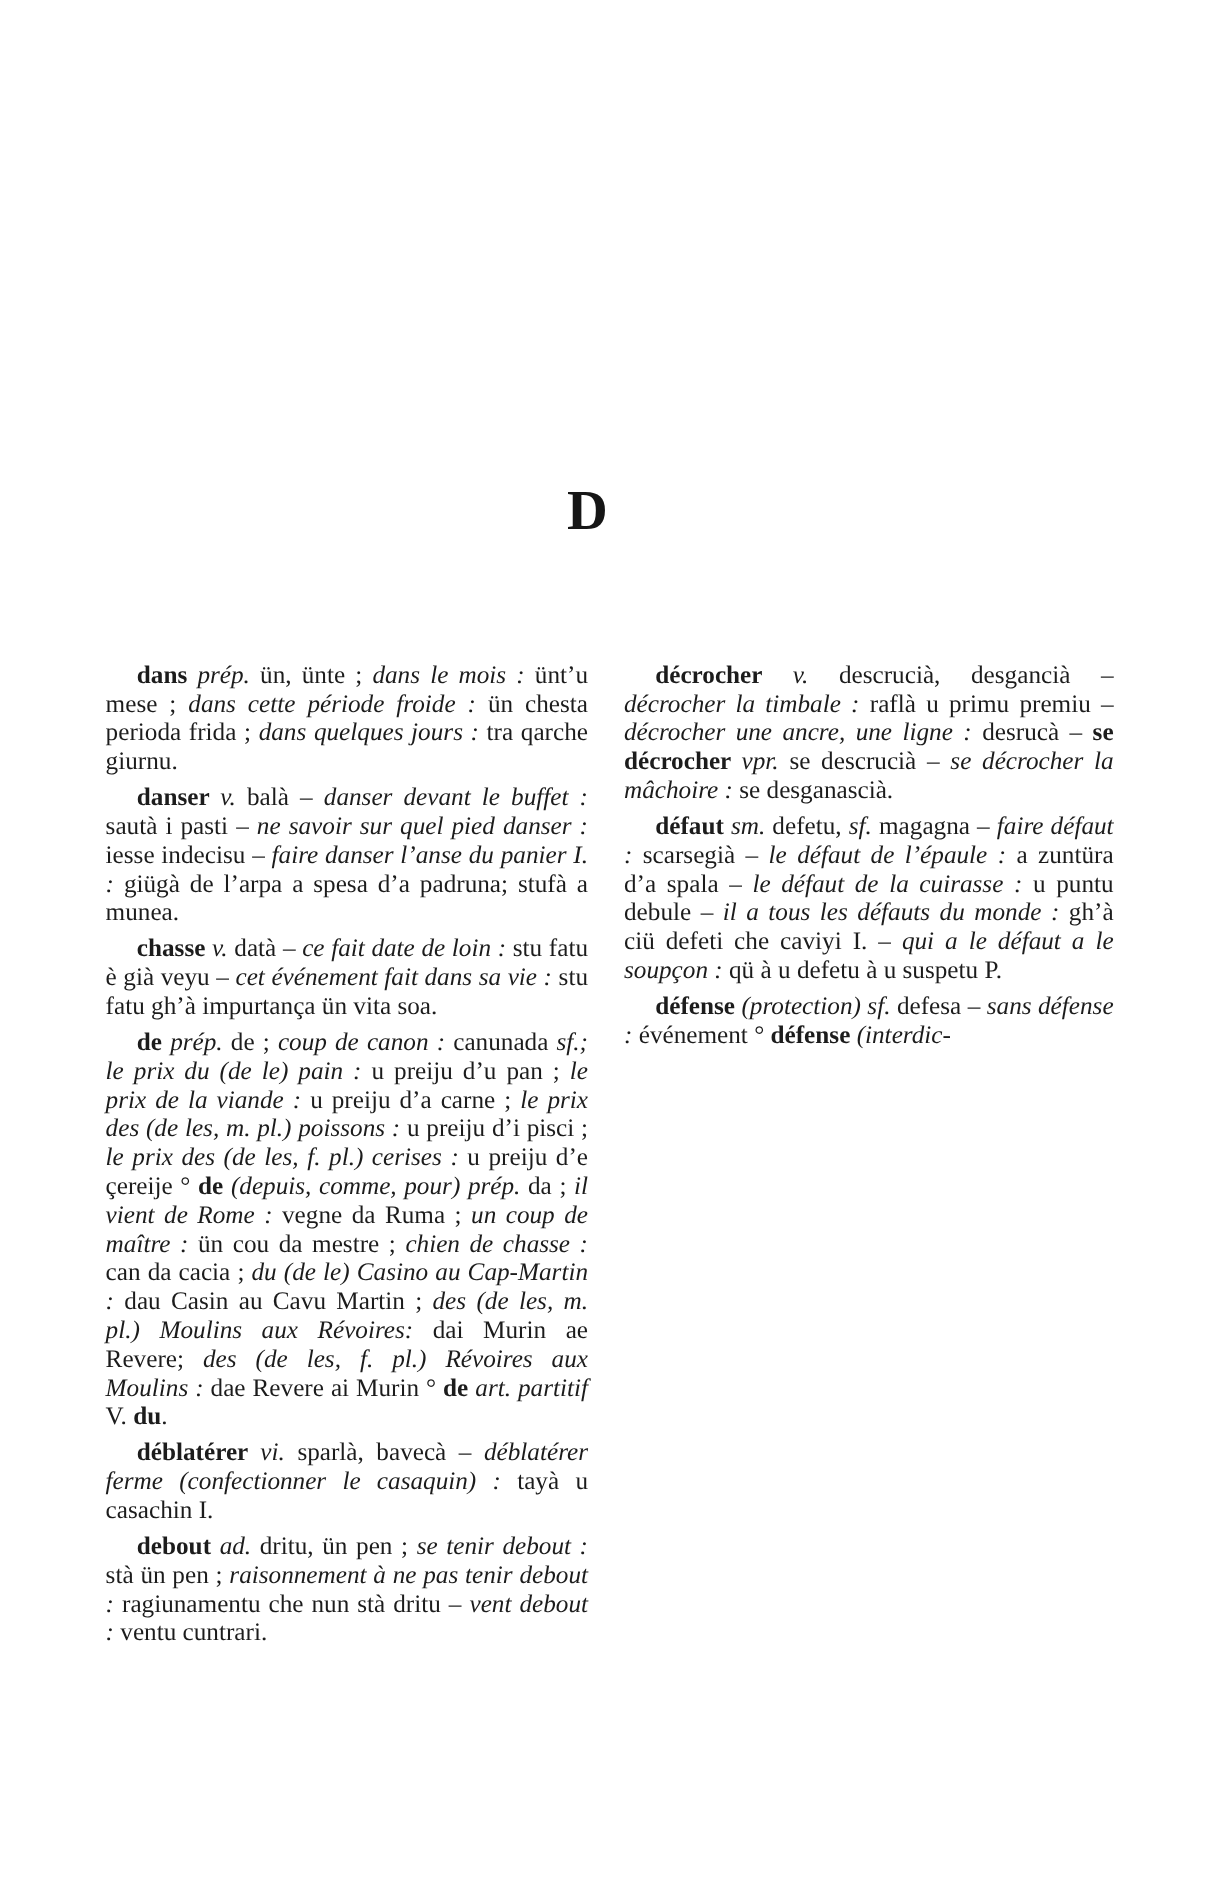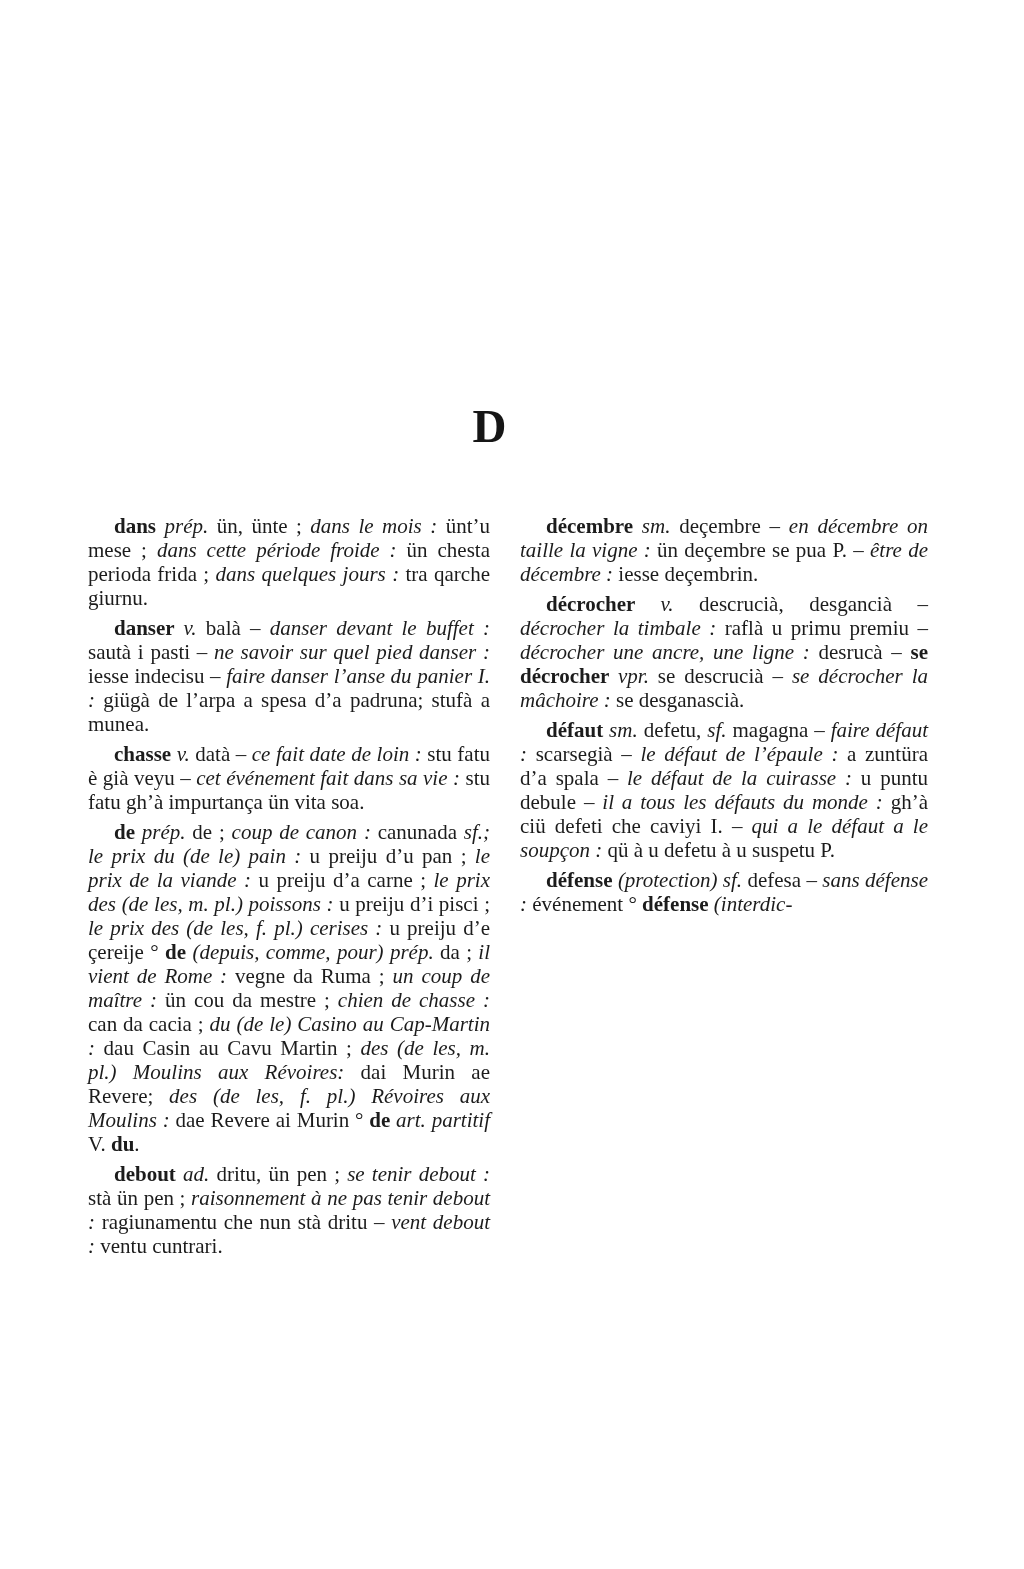--- a/index.html
+++ b/index.html
@@ -29,21 +29,21 @@
     color: #161616;
   }
   .columns {
     position: absolute;
     top: 514px;
     left: 88px;
     width: 840px;
     display: flex;
     gap: 30px;
   }
-  .column { flex: 0 0 auto; }
+  .column { flex: 0 0 auto; margin-top: 36px; }
   .column.left  { width: 402px; }
   .column.right { width: 408px; }
   .entry {
     margin: 0 0 6px 0;
     font-size: 21px;
     line-height: 24px;
     text-align: justify;
     text-indent: 26px;
     hyphens: none;
   }
@@ -56,22 +56,22 @@
 <body>
 
 <div class="page">
   <div class="heading-letter">D</div>
   <div class="columns">
     <div class="column left">
         <p class="entry"><span class="r-b">dans </span><span class="r-i">prép. </span><span class="r-n">ün, ünte ; </span><span class="r-i">dans le mois : </span><span class="r-n">ünt’u mese ; </span><span class="r-i">dans cette période froide : </span><span class="r-n">ün chesta perioda frida ; </span><span class="r-i">dans quelques jours : </span><span class="r-n">tra qarche giurnu.</span></p>
         <p class="entry"><span class="r-b">danser </span><span class="r-i">v. </span><span class="r-n">balà – </span><span class="r-i">danser devant le buffet : </span><span class="r-n">sautà i pasti – </span><span class="r-i">ne savoir sur quel pied danser : </span><span class="r-n">iesse indecisu – </span><span class="r-i">faire danser l’anse du panier I. : </span><span class="r-n">giügà de l’arpa a spesa d’a padruna; stufà a munea.</span></p>
         <p class="entry"><span class="r-b">chasse </span><span class="r-i">v. </span><span class="r-n">datà – </span><span class="r-i">ce fait date de loin : </span><span class="r-n">stu fatu è già veyu – </span><span class="r-i">cet événement fait dans sa vie : </span><span class="r-n">stu fatu gh’à impurtança ün vita soa.</span></p>
         <p class="entry"><span class="r-b">de </span><span class="r-i">prép. </span><span class="r-n">de ; </span><span class="r-i">coup de canon : </span><span class="r-n">canunada </span><span class="r-i">sf.; le prix du (de le) pain : </span><span class="r-n">u preiju d’u pan ; </span><span class="r-i">le prix de la viande : </span><span class="r-n">u preiju d’a carne ; </span><span class="r-i">le prix des (de les, m. pl.) poissons : </span><span class="r-n">u preiju d’i pisci ; </span><span class="r-i">le prix des (de les, f. pl.) cerises : </span><span class="r-n">u preiju d’e çereije ° </span><span class="r-b">de </span><span class="r-i">(depuis, comme, pour) prép. </span><span class="r-n">da ; </span><span class="r-i">il vient de Rome : </span><span class="r-n">vegne da Ruma ; </span><span class="r-i">un coup de maître : </span><span class="r-n">ün cou da mestre ; </span><span class="r-i">chien de chasse : </span><span class="r-n">can da cacia ; </span><span class="r-i">du (de le) Casino au Cap-Martin : </span><span class="r-n">dau Casin au Cavu Martin ; </span><span class="r-i">des (de les, m. pl.) Moulins aux Révoires: </span><span class="r-n">dai Murin ae Revere; </span><span class="r-i">des (de les, f. pl.) Révoires aux Moulins : </span><span class="r-n">dae Revere ai Murin ° </span><span class="r-b">de </span><span class="r-i">art. partitif </span><span class="r-n">V. </span><span class="r-b">du</span><span class="r-n">.</span></p>
+        <p class="entry"><span class="r-b">déblatérer </span><span class="r-i">vi. </span><span class="r-n">sparlà, bavecà – </span><span class="r-i">déblatérer ferme (confectionner le casaquin) : </span><span class="r-n">tayà u casachin I.</span></p>
         <p class="entry"><span class="r-b">debout </span><span class="r-i">ad. </span><span class="r-n">dritu, ün pen ; </span><span class="r-i">se tenir debout : </span><span class="r-n">stà ün pen ; </span><span class="r-i">raisonnement à ne pas tenir debout : </span><span class="r-n">ragiunamentu che nun stà dritu – </span><span class="r-i">vent debout : </span><span class="r-n">ventu cuntrari.</span></p>
       </div>
     <div class="column right">
-        <p class="entry"><span class="r-b">décembre </span><span class="r-i">sm. </span><span class="r-n">deçembre – </span><span class="r-i">en décembre on taille la vigne : </span><span class="r-n">ün deçembre se pua P. – </span><span class="r-i">être de décembre : </span><span class="r-n">iesse deçembrin.</span></p>
         <p class="entry"><span class="r-b">décrocher </span><span class="r-i">v. </span><span class="r-n">descrucià, desgancià – </span><span class="r-i">décrocher la timbale : </span><span class="r-n">raflà u primu premiu – </span><span class="r-i">décrocher une ancre, une ligne : </span><span class="r-n">desrucà – </span><span class="r-b">se décrocher </span><span class="r-i">vpr. </span><span class="r-n">se descrucià – </span><span class="r-i">se décrocher la mâchoire : </span><span class="r-n">se desganascià.</span></p>
         <p class="entry"><span class="r-b">défaut </span><span class="r-i">sm. </span><span class="r-n">defetu, </span><span class="r-i">sf. </span><span class="r-n">magagna – </span><span class="r-i">faire défaut : </span><span class="r-n">scarsegià – </span><span class="r-i">le défaut de l’épaule : </span><span class="r-n">a zuntüra d’a spala – </span><span class="r-i">le défaut de la cuirasse : </span><span class="r-n">u puntu debule – </span><span class="r-i">il a tous les défauts du monde : </span><span class="r-n">gh’à ciü defeti che caviyi I. – </span><span class="r-i">qui a le défaut a le soupçon : </span><span class="r-n">qü à u defetu à u suspetu P.</span></p>
         <p class="entry"><span class="r-b">défense </span><span class="r-i">(protection) sf. </span><span class="r-n">defesa – </span><span class="r-i">sans défense : </span><span class="r-n">événement ° </span><span class="r-b">défense </span><span class="r-i">(interdic-</span></p>
       </div>
   </div>
 </div>
 
 </body></html>

